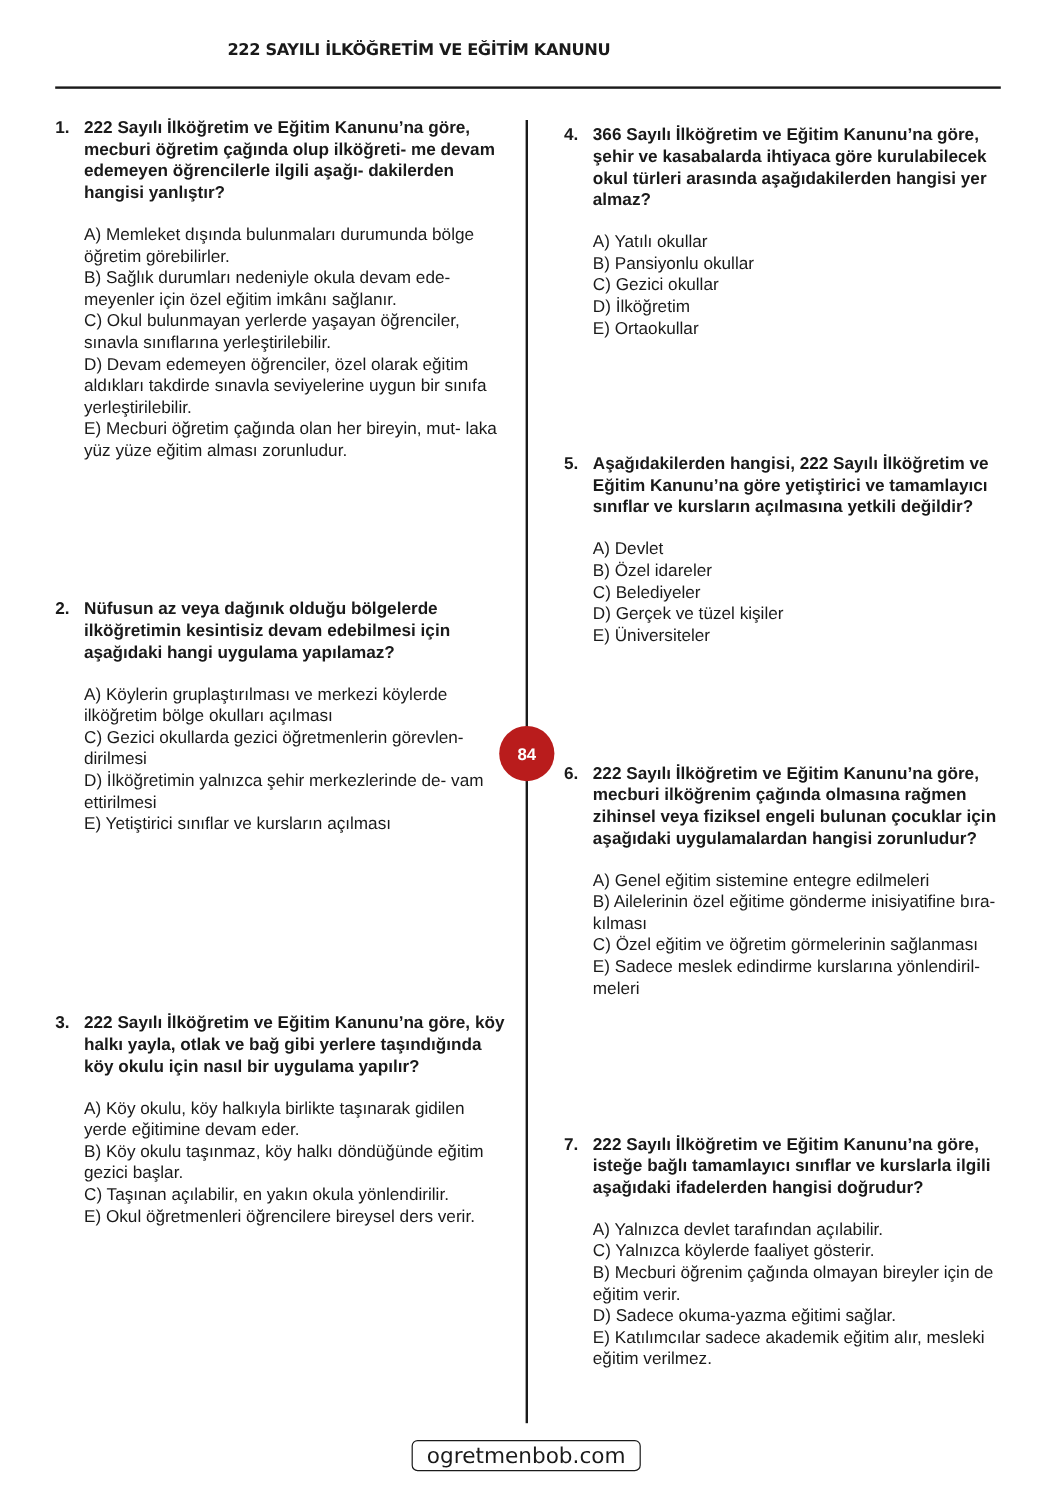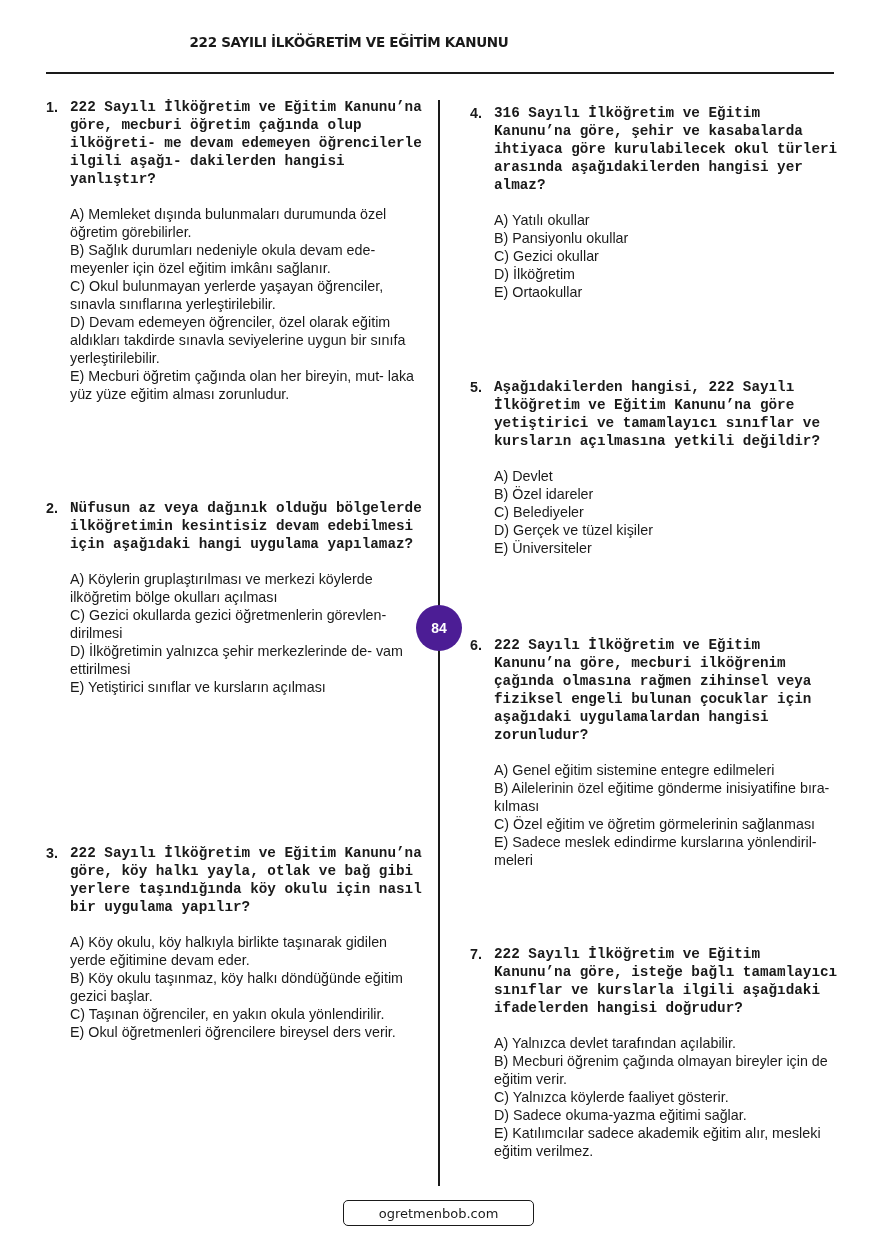--- a/index.html
+++ b/index.html
@@ -7,55 +7,55 @@
   body { position: relative; font-family: "Liberation Sans", sans-serif; color: #1a1a1a; overflow: hidden; }
   .page-title {
     position: absolute; top: 34px; left: 0; width: 698px; text-align: center;
     font-family: "DejaVu Sans", sans-serif; font-weight: bold; font-size: 13.5px; letter-spacing: -0.3px; color: #1a1a1a;
   }
   .title-rule { position: absolute; top: 72px; left: 46px; width: 788px; height: 2px; background: #1a1a1a; }
   .divider-top { position: absolute; left: 438px; top: 100px; width: 2px; height: 512px; background: #1a1a1a; }
   .divider-bottom { position: absolute; left: 438px; top: 650px; width: 2px; height: 536px; background: #1a1a1a; }
   .page-badge {
     position: absolute; left: 416px; top: 605px; width: 46px; height: 46px; border-radius: 50%;
-    background: #4c1d95; color: #ffffff; font-weight: bold; font-size: 14px;
+    background: #b91c1c; color: #ffffff; font-weight: bold; font-size: 14px;
     display: flex; align-items: center; justify-content: center; font-family: "Liberation Sans", sans-serif;
   }
   .question { position: absolute; width: 370px; }
   .q-head { display: flex; font-weight: bold; font-size: 14.3px; line-height: 18px; }
   .q-num { width: 24px; flex: 0 0 24px; }
-  .q-text { flex: 1; font-family: Liberation Mono, monospace; }
+  .q-text { flex: 1; }
   .options { margin-top: 17px; padding-left: 24px; font-size: 14.3px; line-height: 18px; }
   .option { display: block; }
   .left { left: 46px; width: 380px; }
   .right { left: 470px; width: 370px; }
   .footer-box {
     position: absolute; left: 343px; top: 1200px; width: 191px; height: 26px;
     border: 1.5px solid #1a1a1a; border-radius: 5px;
     display: flex; align-items: center; justify-content: center;
-    font-family: "DejaVu Sans", sans-serif; font-size: 13px; color: #1a1a1a;
+    font-family: "DejaVu Sans", sans-serif; font-size: 18px; color: #1a1a1a;
   }
 </style>
 </head>
 <body>
 
 <div class="page-title">222 SAYILI İLKÖĞRETİM VE EĞİTİM KANUNU</div>
 <div class="title-rule"></div>
 
 <div class="divider-top"></div>
 <div class="divider-bottom"></div>
 <div class="page-badge">84</div>
 
 <div class="question left" style="top:98px;">
   <div class="q-head">
     <span class="q-num">1.</span>
     <span class="q-text">222 Sayılı İlköğretim ve Eğitim Kanunu’na göre, mecburi öğretim çağında olup ilköğreti- me devam edemeyen öğrencilerle ilgili aşağı- dakilerden hangisi yanlıştır?</span>
   </div>
   <div class="options">
-    <span class="option">A) Memleket dışında bulunmaları durumunda özel öğretim görebilirler.</span>
+    <span class="option">A) Memleket dışında bulunmaları durumunda bölge öğretim görebilirler.</span>
     <span class="option">B) Sağlık durumları nedeniyle okula devam ede- meyenler için özel eğitim imkânı sağlanır.</span>
     <span class="option">C) Okul bulunmayan yerlerde yaşayan öğrenciler, sınavla sınıflarına yerleştirilebilir.</span>
     <span class="option">D) Devam edemeyen öğrenciler, özel olarak eğitim aldıkları takdirde sınavla seviyelerine uygun bir sınıfa yerleştirilebilir.</span>
     <span class="option">E) Mecburi öğretim çağında olan her bireyin, mut- laka yüz yüze eğitim alması zorunludur.</span>
   </div>
 </div>
 
 <div class="question left" style="top:499px;">
   <div class="q-head">
     <span class="q-num">2.</span>
@@ -70,29 +70,29 @@
 </div>
 
 <div class="question left" style="top:844px;">
   <div class="q-head">
     <span class="q-num">3.</span>
     <span class="q-text">222 Sayılı İlköğretim ve Eğitim Kanunu’na göre, köy halkı yayla, otlak ve bağ gibi yerlere taşındığında köy okulu için nasıl bir uygulama yapılır?</span>
   </div>
   <div class="options">
     <span class="option">A) Köy okulu, köy halkıyla birlikte taşınarak gidilen yerde eğitimine devam eder.</span>
     <span class="option">B) Köy okulu taşınmaz, köy halkı döndüğünde eğitim gezici başlar.</span>
-    <span class="option">C) Taşınan öğrenciler, en yakın okula yönlendirilir.</span>
+    <span class="option">C) Taşınan açılabilir, en yakın okula yönlendirilir.</span>
     <span class="option">E) Okul öğretmenleri öğrencilere bireysel ders verir.</span>
   </div>
 </div>
 
 <div class="question right" style="top:104px;">
   <div class="q-head">
     <span class="q-num">4.</span>
-    <span class="q-text">316 Sayılı İlköğretim ve Eğitim Kanunu’na göre, şehir ve kasabalarda ihtiyaca göre kurulabilecek okul türleri arasında aşağıdakilerden hangisi yer almaz?</span>
+    <span class="q-text">366 Sayılı İlköğretim ve Eğitim Kanunu’na göre, şehir ve kasabalarda ihtiyaca göre kurulabilecek okul türleri arasında aşağıdakilerden hangisi yer almaz?</span>
   </div>
   <div class="options">
     <span class="option">A) Yatılı okullar</span>
     <span class="option">B) Pansiyonlu okullar</span>
     <span class="option">C) Gezici okullar</span>
     <span class="option">D) İlköğretim</span>
     <span class="option">E) Ortaokullar</span>
   </div>
 </div>
 
@@ -123,20 +123,20 @@
   </div>
 </div>
 
 <div class="question right" style="top:945px;">
   <div class="q-head">
     <span class="q-num">7.</span>
     <span class="q-text">222 Sayılı İlköğretim ve Eğitim Kanunu’na göre, isteğe bağlı tamamlayıcı sınıflar ve kurslarla ilgili aşağıdaki ifadelerden hangisi doğrudur?</span>
   </div>
   <div class="options">
     <span class="option">A) Yalnızca devlet tarafından açılabilir.</span>
+    <span class="option">C) Yalnızca köylerde faaliyet gösterir.</span>
     <span class="option">B) Mecburi öğrenim çağında olmayan bireyler için de eğitim verir.</span>
-    <span class="option">C) Yalnızca köylerde faaliyet gösterir.</span>
     <span class="option">D) Sadece okuma-yazma eğitimi sağlar.</span>
     <span class="option">E) Katılımcılar sadece akademik eğitim alır, mesleki eğitim verilmez.</span>
   </div>
 </div>
 
 <div class="footer-box">ogretmenbob.com</div>
 
 </body></html>

